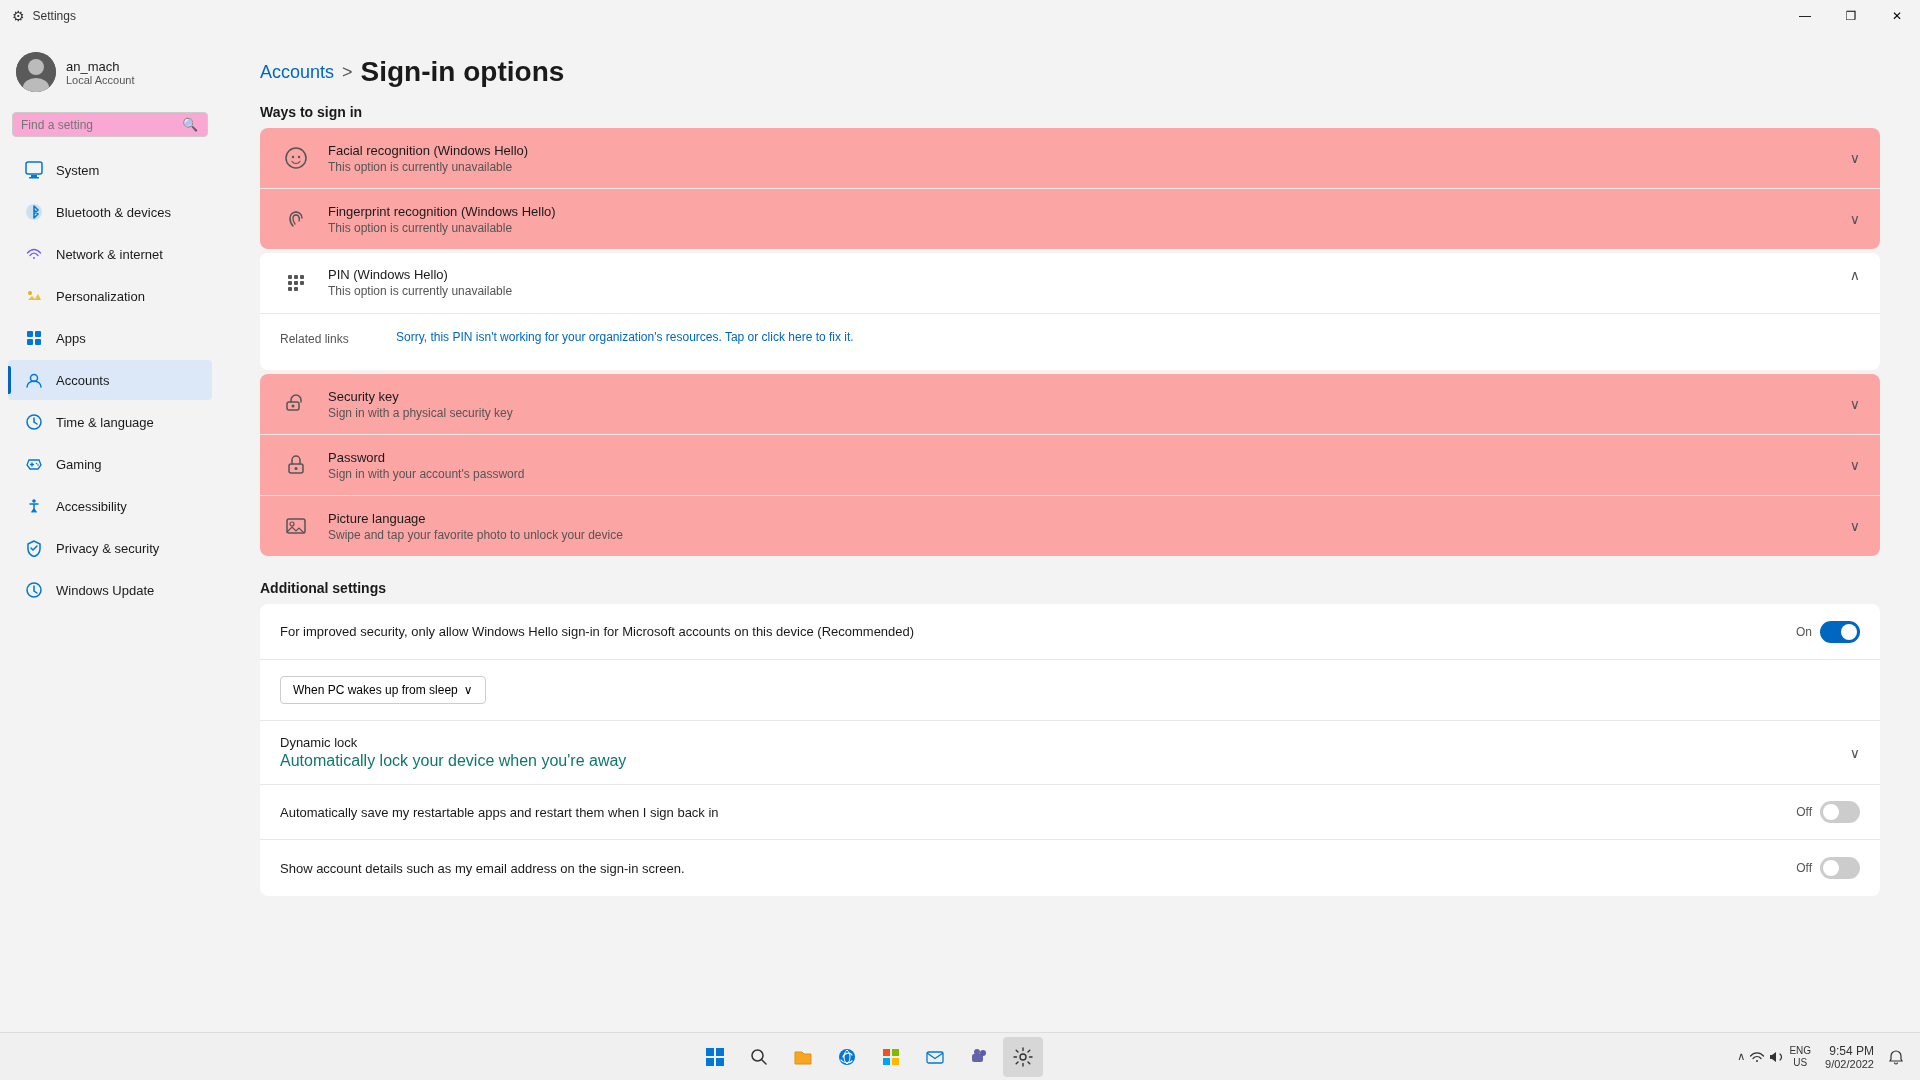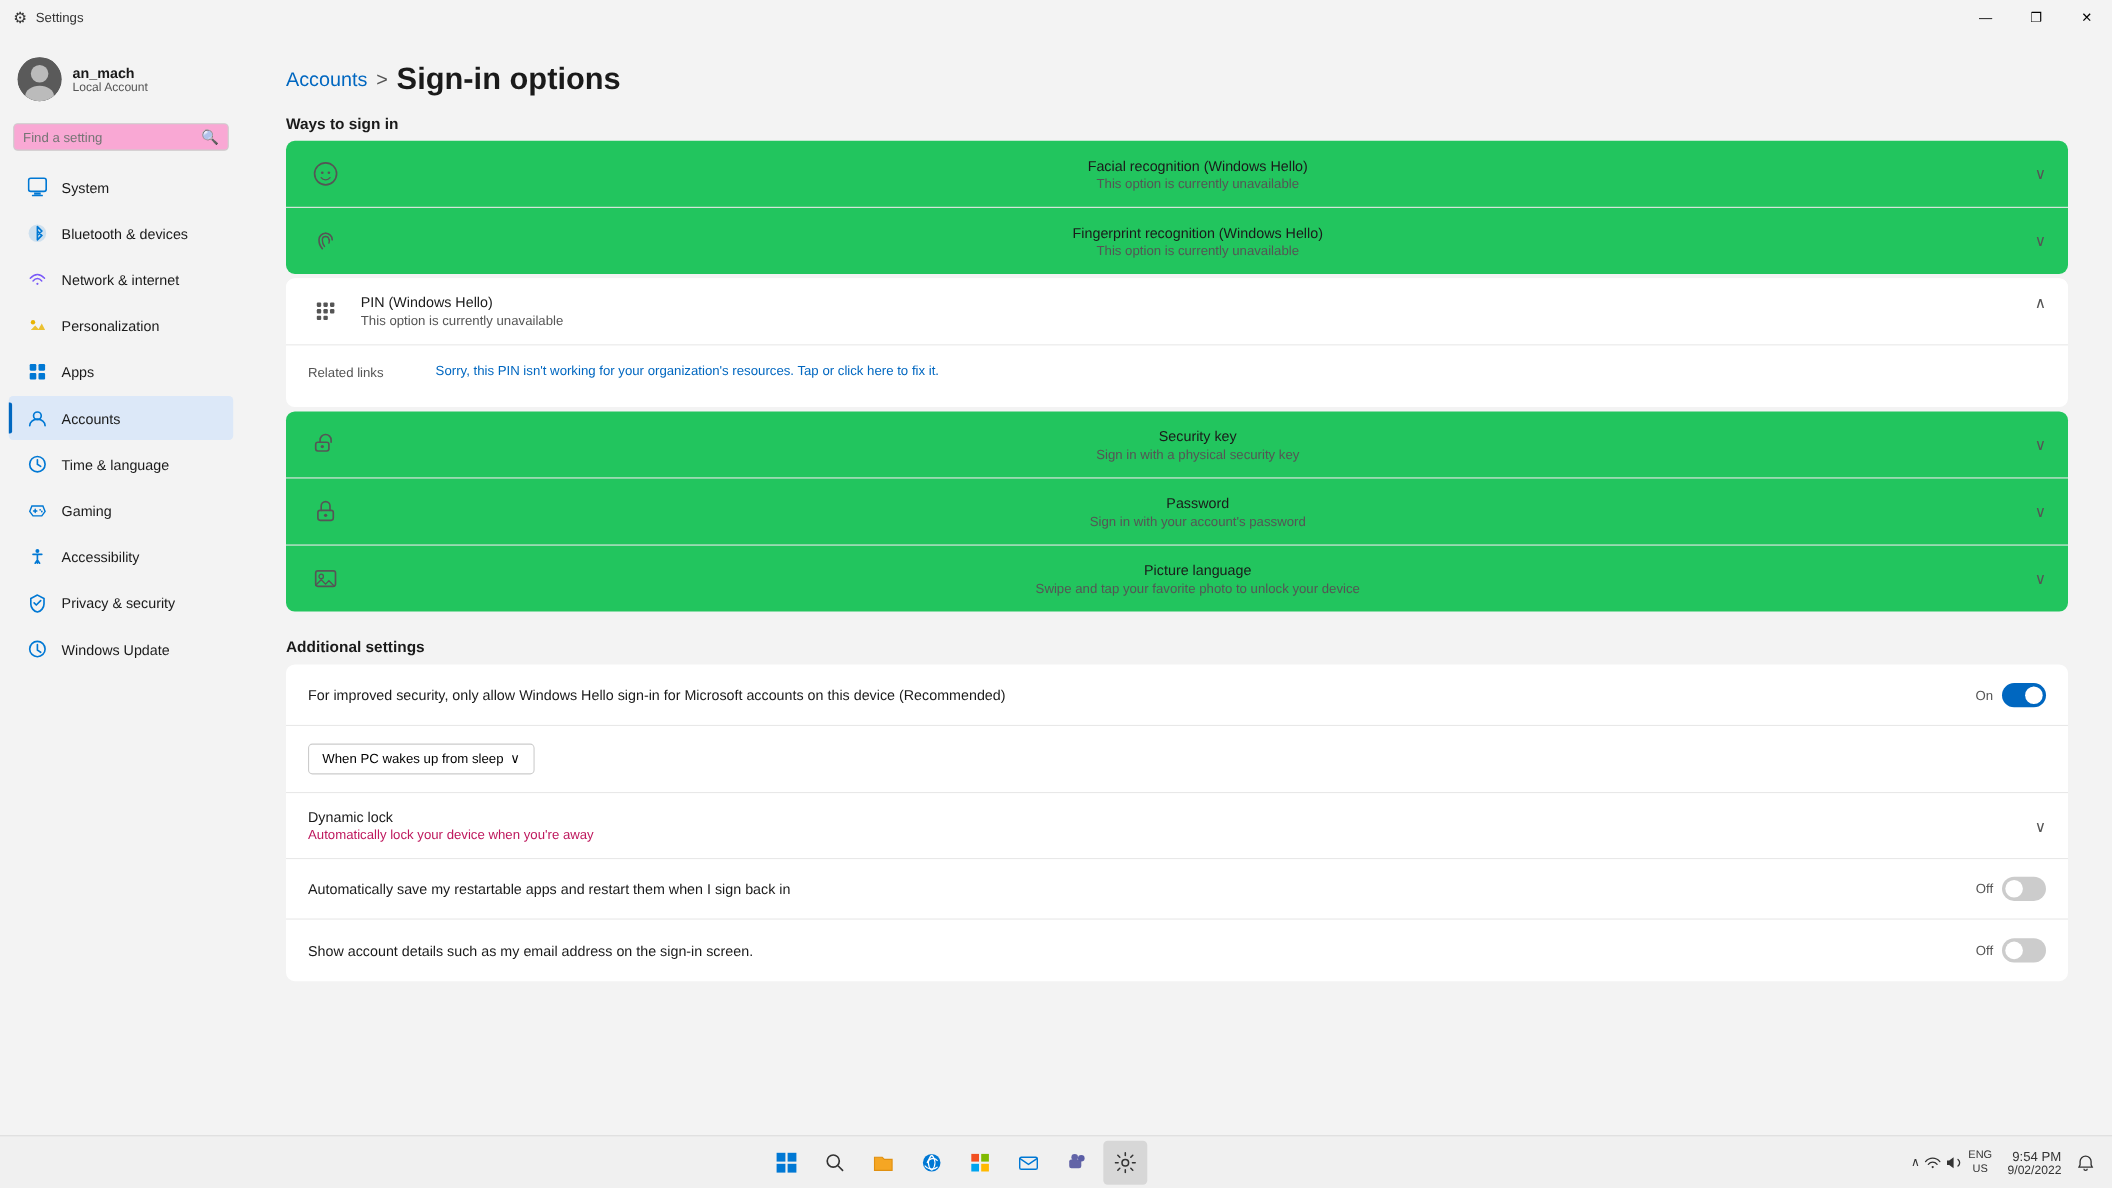--- a/index.html
+++ b/index.html
@@ -44,21 +44,21 @@
     }
     .avatar {
       width: 40px; height: 40px;
       border-radius: 50%;
       background: #555;
       display: flex; align-items: center; justify-content: center;
       color: white; font-size: 18px; flex-shrink: 0;
       overflow: hidden;
     }
     .user-info { display: flex; flex-direction: column; }
-    .user-name { font-size: 13px; font-weight: 700; color: #1a1a1a; }
+    .user-name { font-size: 13px; font-weight: 400; color: #1a1a1a; }
     .user-type { font-size: 11px; color: #555; }
 
     .search-box {
       margin: 4px 12px 12px;
       display: flex;
       align-items: center;
       background: #f9a8d4;
       border: 1px solid #ccc;
       border-radius: 4px;
       padding: 4px 8px;
@@ -108,25 +108,24 @@
       margin-bottom: 16px;
       font-size: 14px;
     }
     .breadcrumb-link { color: #0067c0; cursor: pointer; font-size: 18px; font-weight: 400; }
     .breadcrumb-sep { color: #555; font-size: 18px; }
     .page-title { font-size: 28px; font-weight: 600; color: #1a1a1a; }
 
     .section-label { font-size: 14px; font-weight: 600; color: #1a1a1a; margin: 16px 0 8px; }
 
     .sign-in-card {
-      background: #22c55e;
+      background: #fca5a5;
       border-radius: 8px;
       margin-bottom: 4px;
       overflow: hidden;
-      text-align: center;
     }
     .sign-in-row {
       display: flex;
       align-items: center;
       padding: 14px 20px;
       cursor: pointer;
       border-bottom: 1px solid #e8e8e8;
     }
     .sign-in-row:last-child { border-bottom: none; }
     .sign-in-icon { width: 32px; height: 32px; margin-right: 16px; display: flex; align-items: center; justify-content: center; flex-shrink: 0; }
@@ -222,21 +221,21 @@
 
     
     .lock-row {
       display: flex;
       align-items: center;
       padding: 14px 20px;
       cursor: pointer;
     }
     .lock-text { flex: 1; }
     .lock-title { font-size: 13px; font-weight: 500; color: #1a1a1a; }
-    .lock-sub { font-size: 12px; color: #be185d; margin-top: 2px; }
+    .lock-sub { font-size: 16px; color: #0f766e; margin-top: 2px; }
 
     
     .taskbar {
       height: 48px;
       background: rgba(240, 240, 240, 0.9);
       display: flex;
       align-items: center;
       justify-content: space-between;
       padding: 0 8px;
       flex-shrink: 0;

